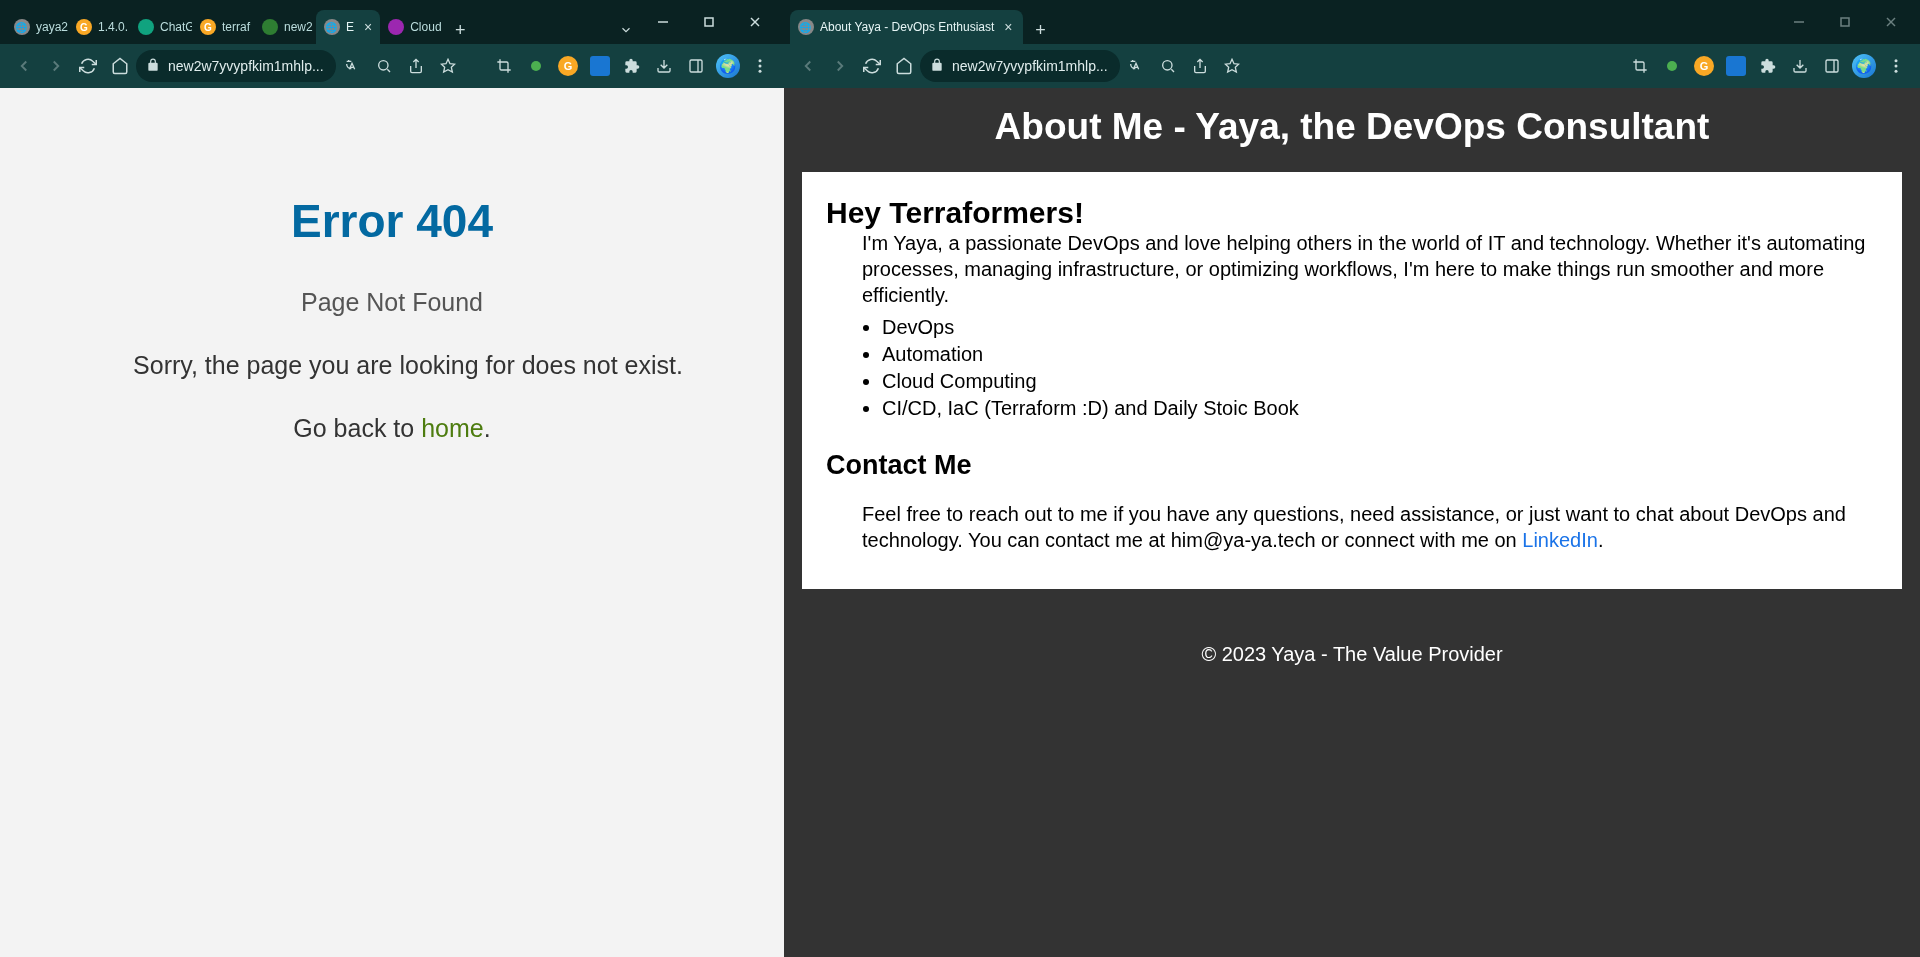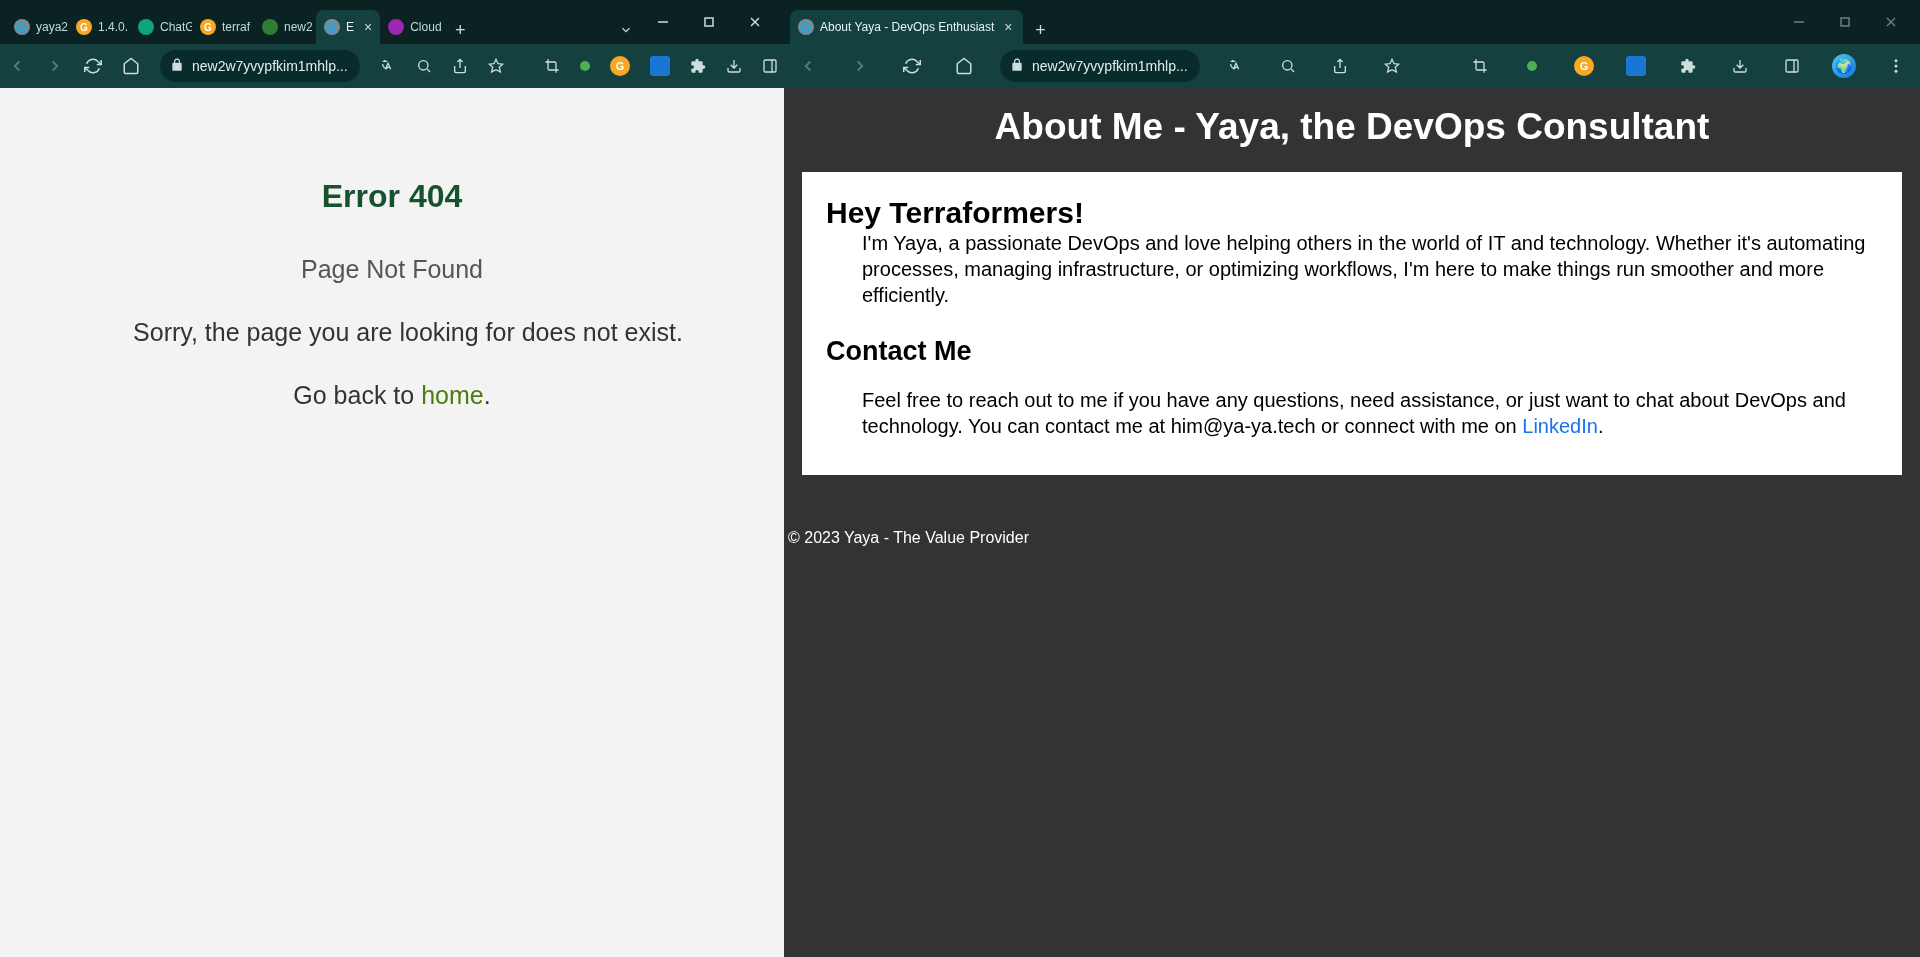--- a/index.html
+++ b/index.html
@@ -105,21 +105,21 @@
   .chev {
     width: 28px; height:28px; display:flex; align-items:center; justify-content:center;
     color:#cdd; margin-left:8px; cursor:pointer;
   }
   
   .toolbar {
     height: 44px;
     background: #144040;
     display: flex;
     align-items: center;
-    gap: 20px;
+    gap: 0;
     padding: 0 8px;
   }
   .tbtn {
     width: 32px;
     height: 32px;
     display: flex;
     align-items: center;
     justify-content: center;
     color: #cdd;
     cursor: pointer;
@@ -172,24 +172,25 @@
   .err404 {
     width: 100%;
     height: 100%;
     display: flex;
     flex-direction: column;
     align-items: center;
     padding-top: 90px;
     color: #333;
   }
   .err404 h1 {
-    font-size: 32px;
+    font-size: 46px;
     font-weight: bold;
-    color: #14532d;
+    color: #0369a1;
     margin-bottom: 40px;
+    margin-top: 16px;
   }
   .err404 .sub {
     font-size: 25px;
     color: #555;
     margin-bottom: 34px;
   }
   .err404 .msg {
     font-size: 25px;
     color: #333;
     margin-bottom: 34px;
@@ -239,21 +240,22 @@
   }
   .about-body ul {
     font-size: 20px;
     padding-left: 56px;
     line-height: 1.35;
   }
   .about-body a { color: #1a73e8; text-decoration: none; }
   .about-footer {
     background: #333;
     color: #fff;
-    font-size: 16px;
+    text-align: center;
+    font-size: 20px;
     padding: 36px 4px;
     margin-top: 18px;
   }
 </style>
 </head>
 <body>
 
 <div class="window left">
   <div class="titlebar">
     <div class="tabs">
@@ -538,20 +540,26 @@
         </svg>
       </div>
   </div>
 
   <div class="content dark">
     <div class="about-wrap">
       <div class="about-header">About Me - Yaya, the DevOps Consultant</div>
       <div class="about-body">
         <h2>Hey Terraformers!</h2>
         <p>I'm Yaya, a passionate DevOps and love helping others in the world of IT and technology. Whether it's automating processes, managing infrastructure, or optimizing workflows, I'm here to make things run smoother and more efficiently.</p>
+        <ul>
+          <li>DevOps</li>
+          <li>Automation</li>
+          <li>Cloud Computing</li>
+          <li>CI/CD, IaC (Terraform :D) and Daily Stoic Book</li>
+        </ul>
         <h3>Contact Me</h3>
         <p>
           <span>Feel free to reach out to me if you have any questions, need assistance, or just want to chat about DevOps and technology. You can contact me at him@ya-ya.tech or connect with me on </span><a href="#">LinkedIn</a><span>.</span>
         </p>
       </div>
       <div class="about-footer">© 2023 Yaya - The Value Provider</div>
     </div>
   </div>
 </div>
 

